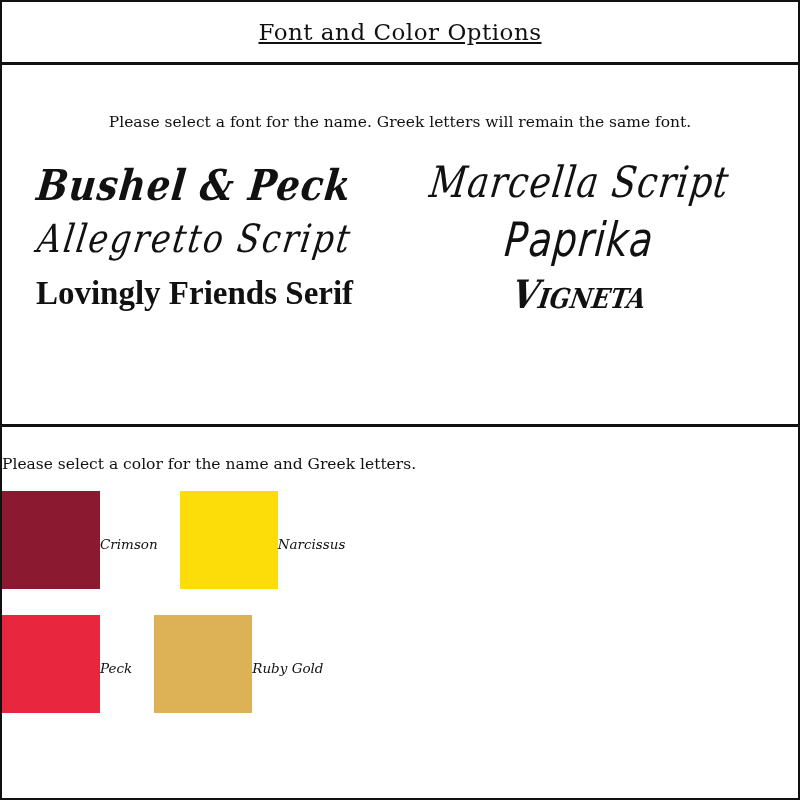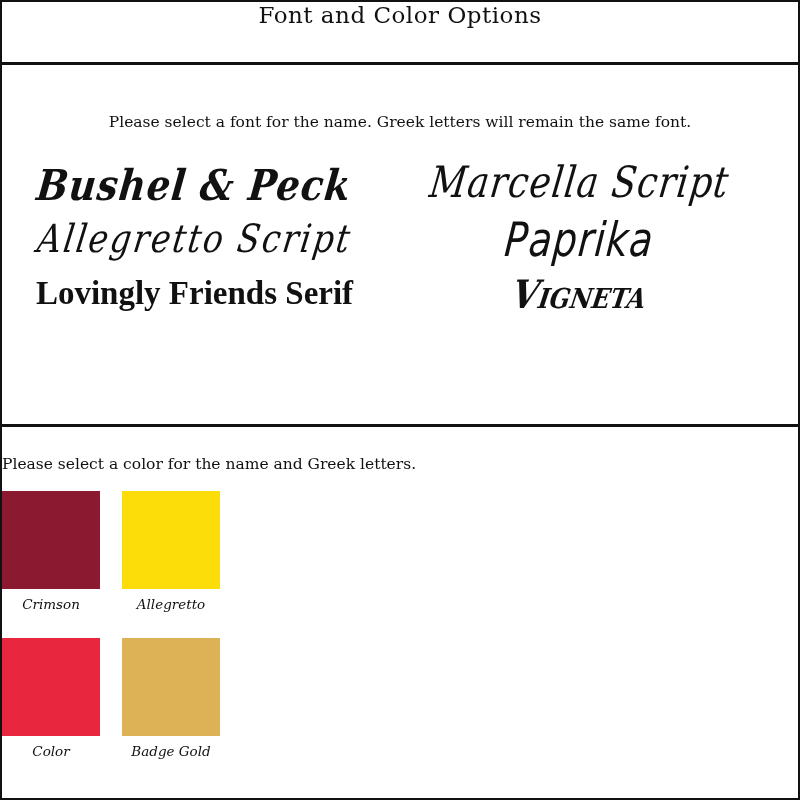--- a/index.html
+++ b/index.html
@@ -24,22 +24,23 @@
     display: flex;
     flex-direction: column;
   }
 
   
   .header {
     height: 60px;
     flex: 0 0 60px;
     border-bottom: 3px solid #111111;
     display: flex;
-    align-items: flex-start;
+    align-items: center;
     justify-content: center;
+    text-decoration: underline;
   }
   .header-title {
     font-family: "DejaVu Serif", serif;
     font-size: 23px;
     letter-spacing: 0.5px;
     color: #111111;
     white-space: nowrap;
   }
 
   
@@ -152,21 +153,21 @@
   .swatch-row {
     display: flex;
     justify-content: center;
     align-items: flex-start;
   }
   .swatch-row.row-1 { margin-top: 18px; gap: 22px; }
   .swatch-row.row-2 { margin-top: 26px; gap: 22px; }
 
   .swatch-cell {
     display: flex;
-    flex-direction: column;
+    flex-direction: row;
     align-items: center;
   }
   .swatch-box {
     width: 98px;
     height: 98px;
   }
   .swatch-label {
     margin-top: 7px;
     font-family: "DejaVu Serif", serif;
     font-style: italic;
@@ -207,29 +208,29 @@
   <div class="color-section">
     <div class="color-instruction">Please select a color for the name and Greek letters.</div>
 
     <div class="swatch-row row-1">
       <div class="swatch-cell">
         <div class="swatch-box" style="background: rgb(139, 26, 49);"></div>
         <div class="swatch-label">Crimson</div>
       </div>
       <div class="swatch-cell">
         <div class="swatch-box" style="background: rgb(252, 221, 9);"></div>
-        <div class="swatch-label">Allegretto</div>
+        <div class="swatch-label">Narcissus</div>
       </div>
     </div>
 
     <div class="swatch-row row-2">
       <div class="swatch-cell">
         <div class="swatch-box" style="background: rgb(232, 39, 63);"></div>
-        <div class="swatch-label">Color</div>
+        <div class="swatch-label">Peck</div>
       </div>
       <div class="swatch-cell">
         <div class="swatch-box" style="background: rgb(221, 177, 85);"></div>
-        <div class="swatch-label">Badge Gold</div>
+        <div class="swatch-label">Ruby Gold</div>
       </div>
     </div>
   </div>
 
 </div>
 
 </body></html>

